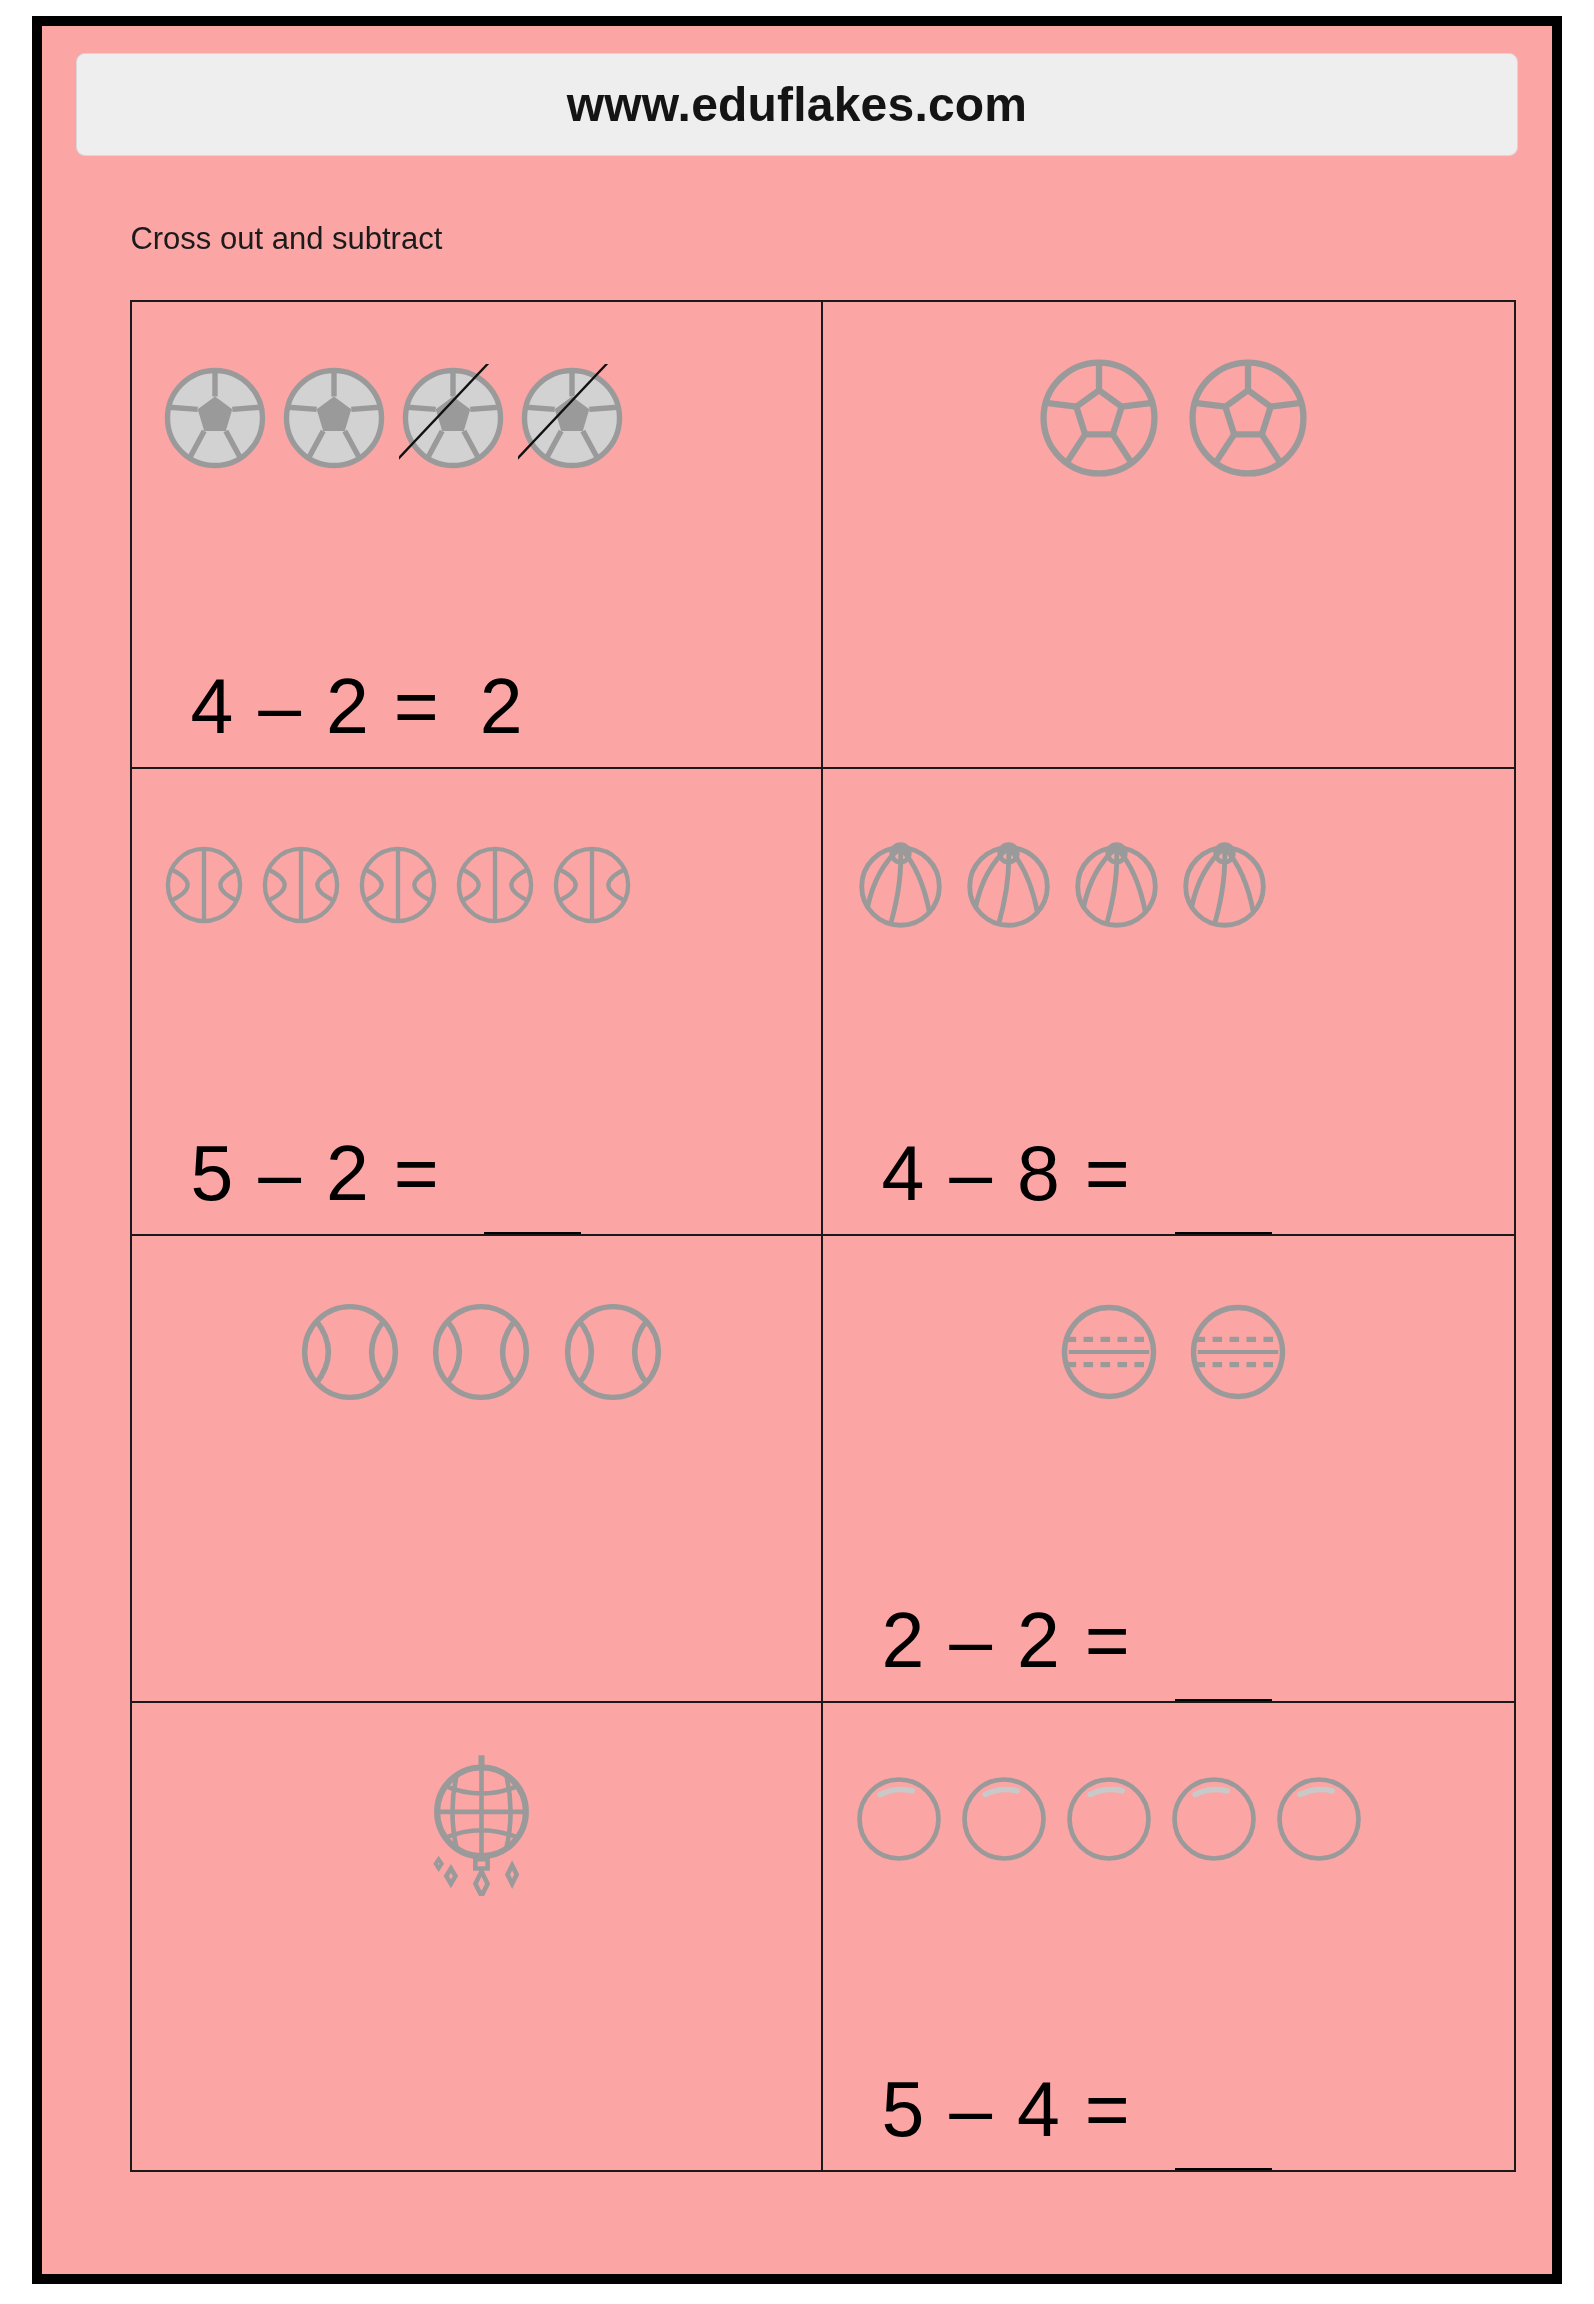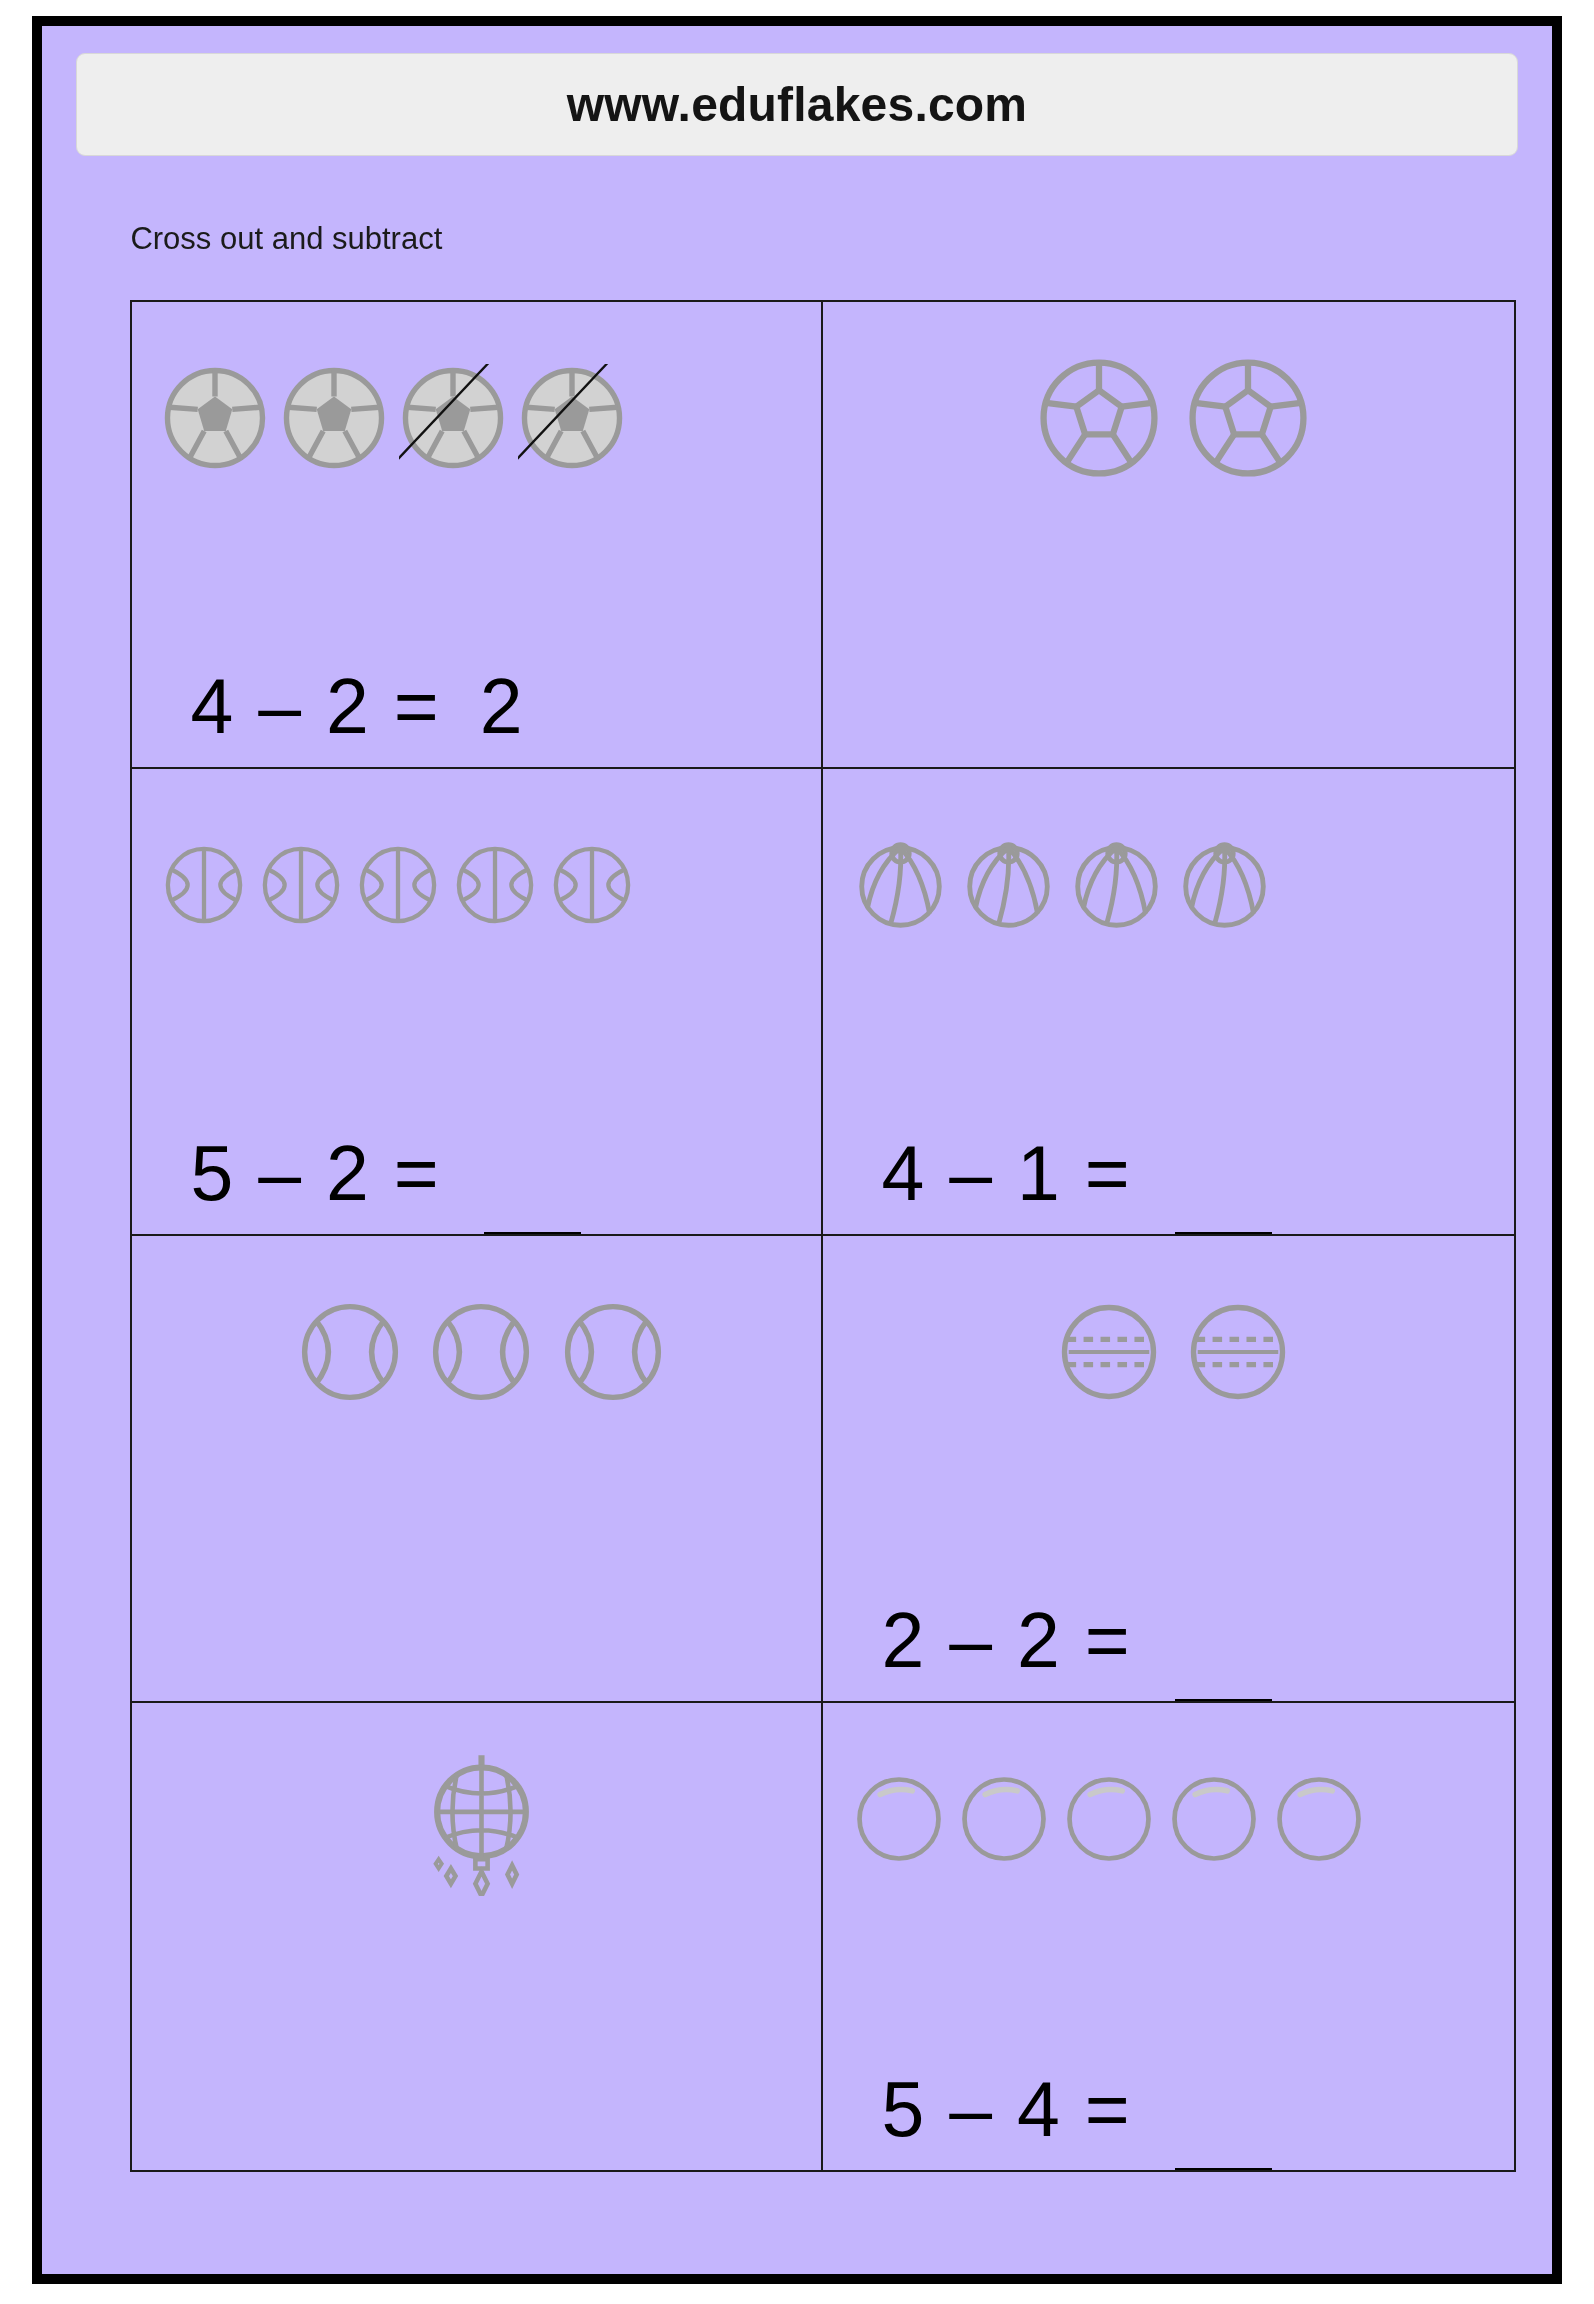--- a/index.html
+++ b/index.html
@@ -24,21 +24,21 @@
 
   
   .frame {
     position: absolute;
     left: 32px;
     top: 16px;
     width: 1530px;
     height: 2268px;
     border: 10.8px solid #000000;
     box-sizing: border-box;
-    background: #c4b5fd;
+    background: #fca5a5;
   }
 
   .inner {
     position: absolute;
     left: 0;
     top: 0;
     right: 0;
     bottom: 0;
     padding: 20px 23.4px;
     box-sizing: border-box;
@@ -287,21 +287,21 @@
             </span>
             <span class="obj-wrap">
               <svg class="ball" width="97" height="97" viewBox="0 0 100 100">
                 <circle cx="50" cy="52" r="40" fill="none" stroke="#9a9a9a" stroke-width="5"></circle>
                 <circle cx="50" cy="18" r="9" fill="none" stroke="#9a9a9a" stroke-width="5"></circle>
                 <path d="M50 12 Q24 34 16 74 M50 12 Q52 48 40 90 M50 12 Q72 36 80 80" stroke="#9a9a9a" stroke-width="5" fill="none"></path>
               </svg>
             </span>
           </div>
           <div class="equation">
-            <span class="eq-text">4 – 1 = </span>
+            <span class="eq-text">4 – 8 = </span>
             <span class="blank"></span>
           </div>
         </div>
 
         <div class="cell row3 col1">
           <div class="objects center">
             <span class="obj-wrap">
               <svg class="ball" width="108" height="108" viewBox="0 0 100 100">
                 <circle cx="50" cy="50" r="42" fill="none" stroke="#9a9a9a" stroke-width="5"></circle>
                 <path d="M18 20 Q42 50 18 80 M82 20 Q58 50 82 80" stroke="#9a9a9a" stroke-width="5" fill="none"></path>

